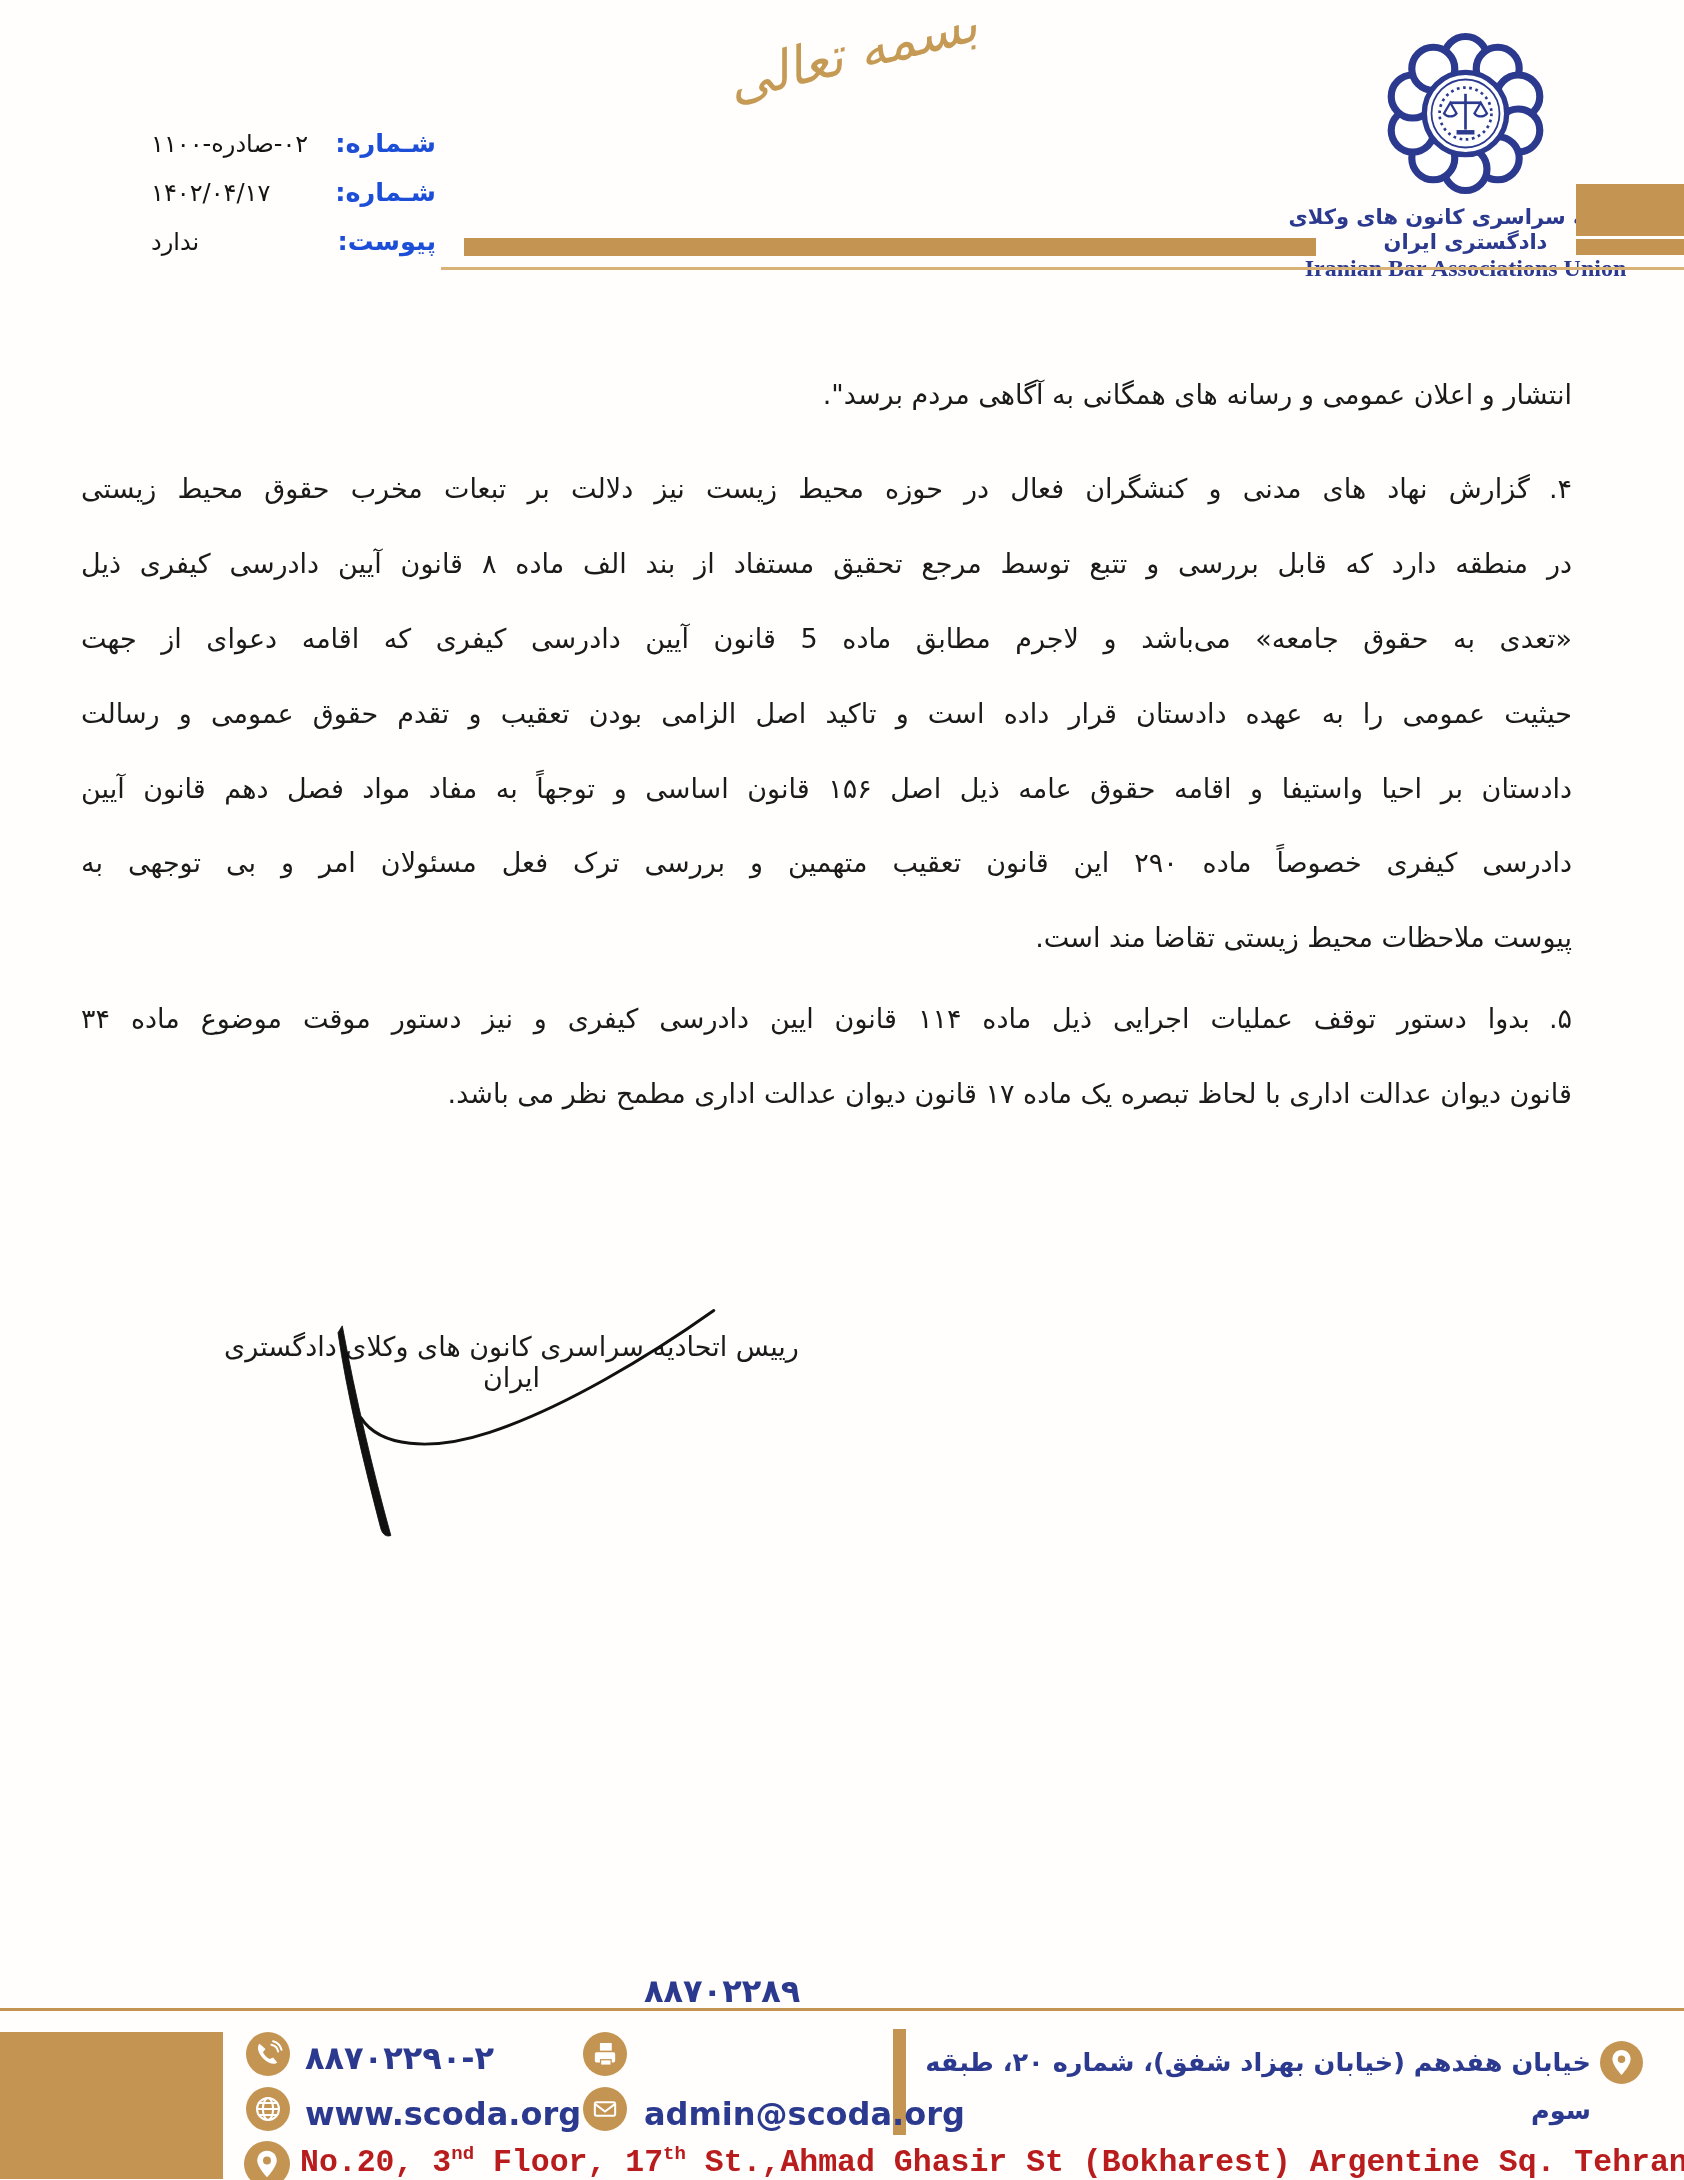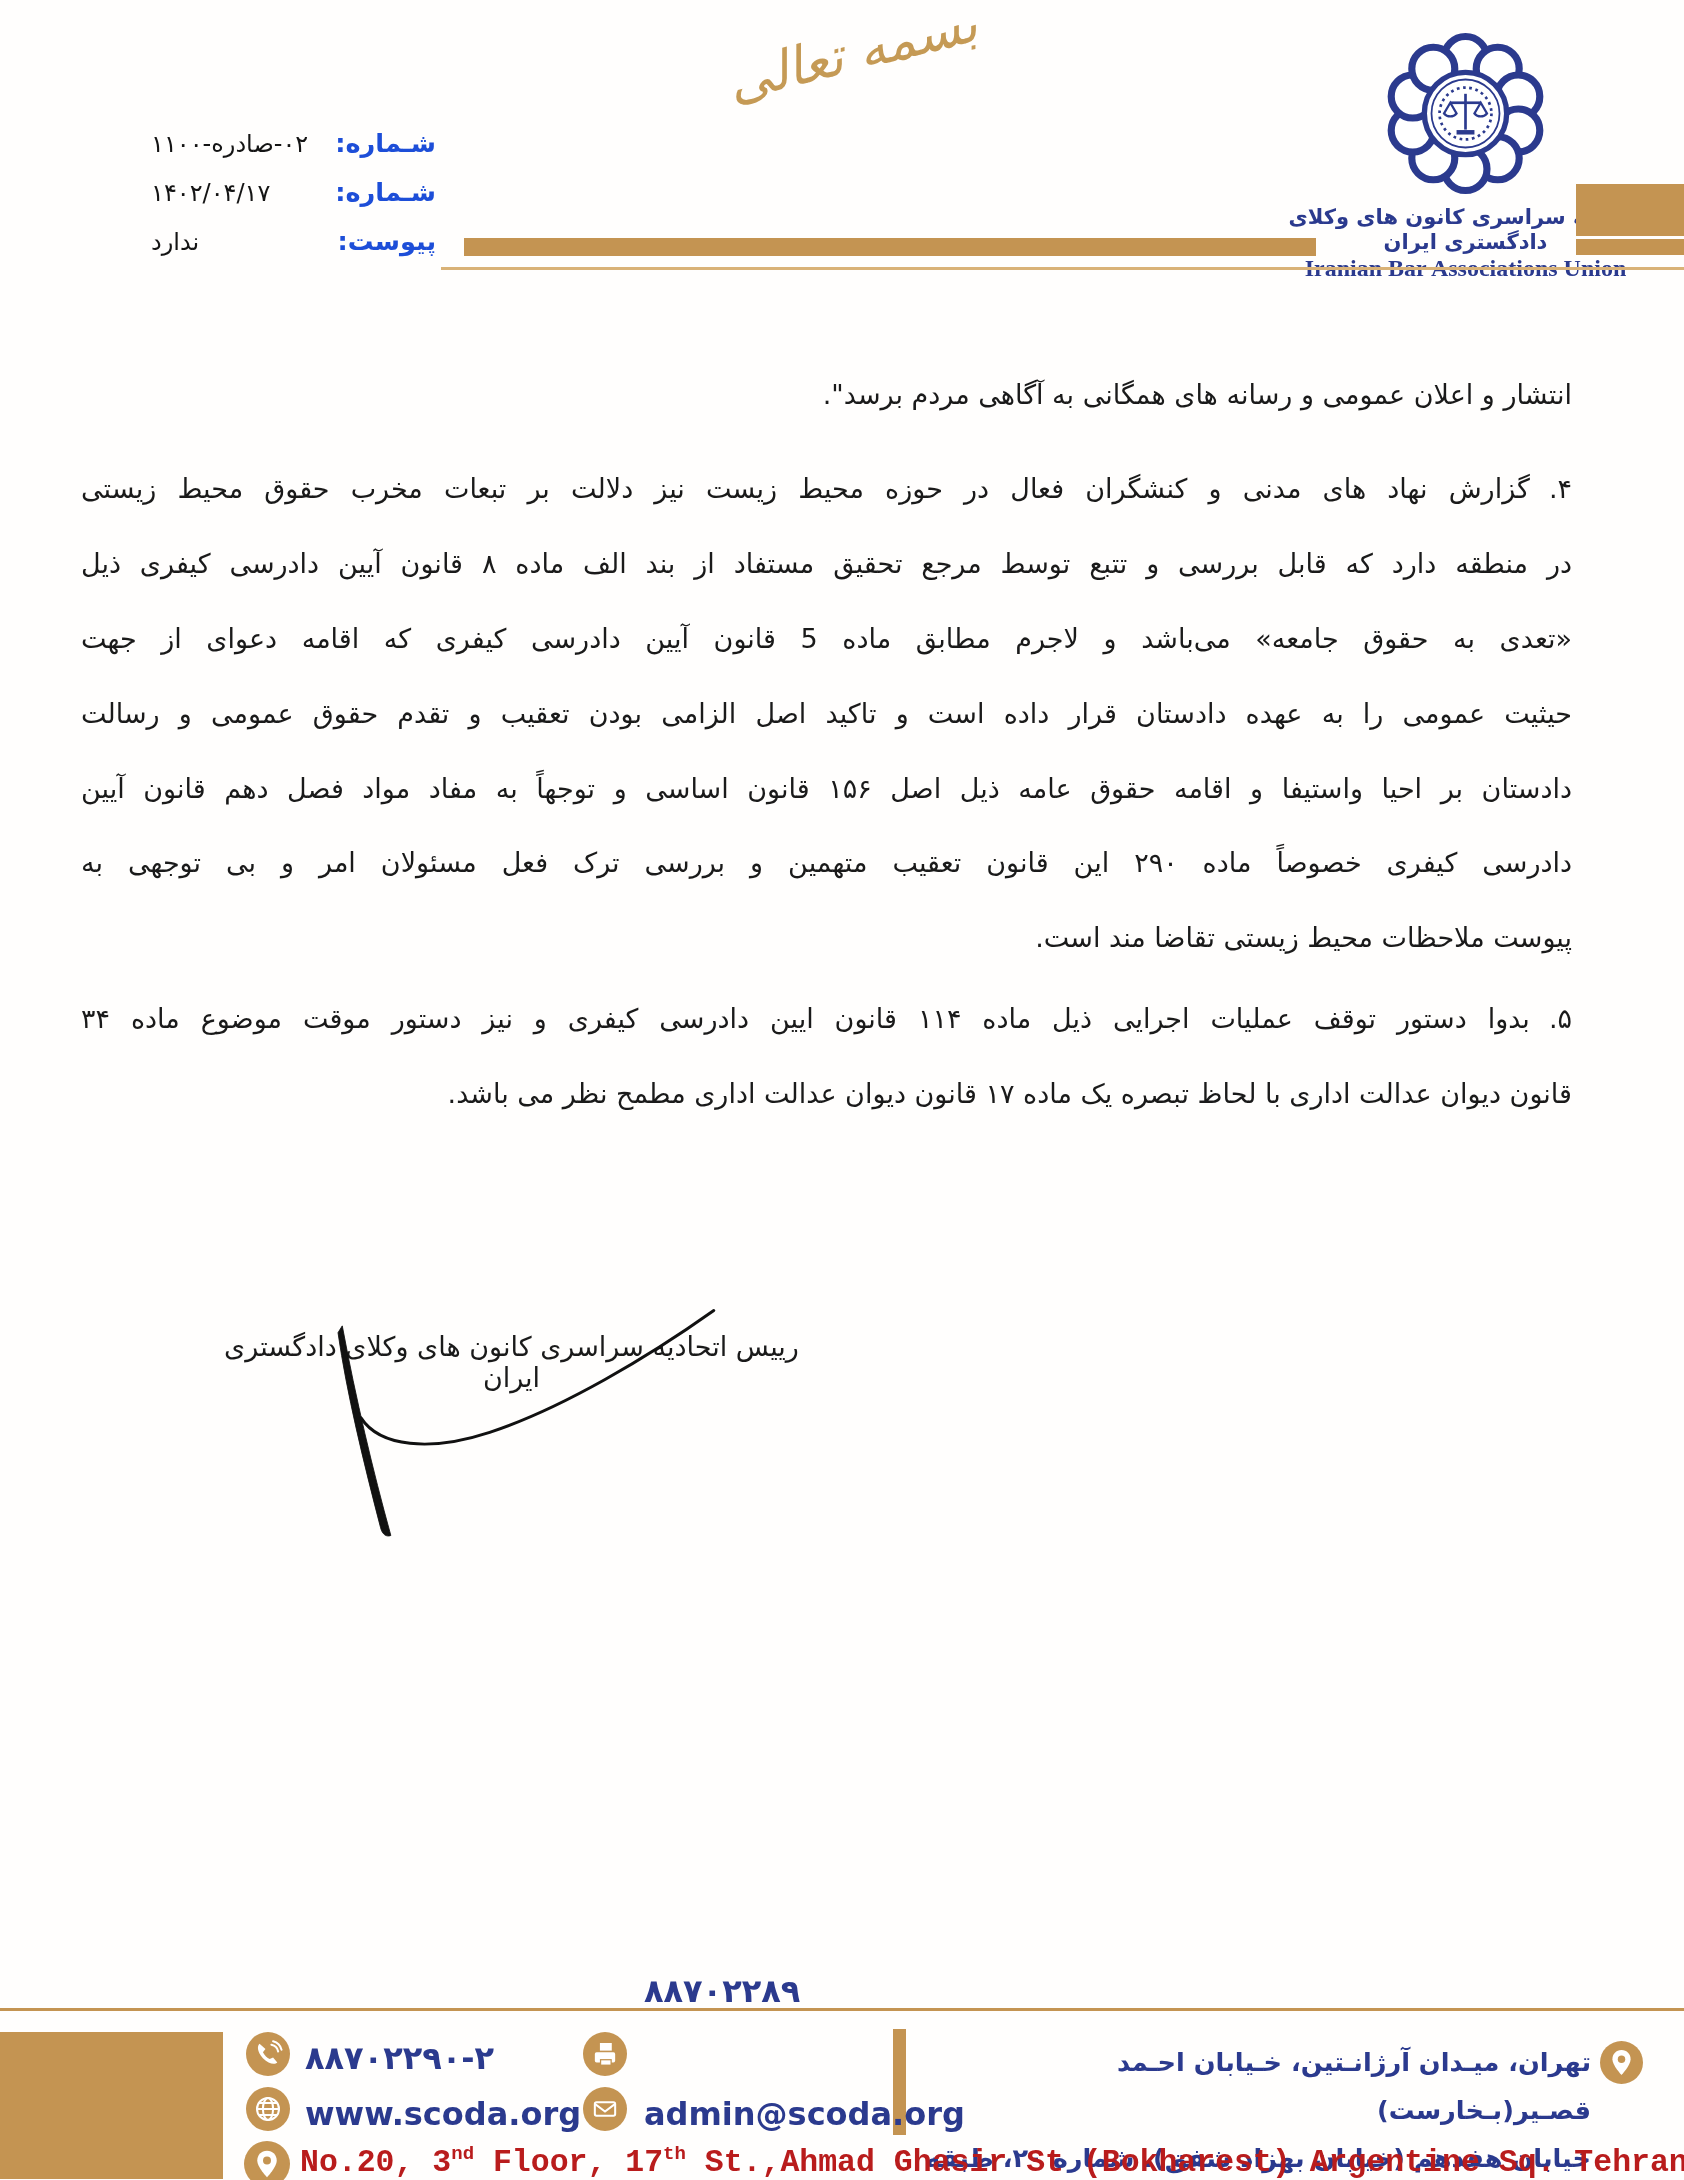--- a/index.html
+++ b/index.html
@@ -171,21 +171,20 @@
     <path d="M14 20 l12 9 l12 -9" fill="none" stroke="#fff" stroke-width="2.4"></path>
   </svg>
   <div class="ftext" style="left:644px;top:2095px;">admin@scoda.org</div>
 
   <svg class="ficon" style="left:1600px;top:2041px;width:43px;height:43px;" viewBox="0 0 52 52">
     <circle cx="26" cy="26" r="26" fill="#c49452"></circle>
     <path d="M26 11 c-6.5 0 -11 4.8 -11 11 c0 7.5 11 19 11 19 s11 -11.5 11 -19 c0 -6.2 -4.5 -11 -11 -11 z" fill="#fff"></path>
     <circle cx="26" cy="22" r="4.5" fill="#c49452"></circle>
   </svg>
   <div class="fa-addr">
-    <div>تهران، میـدان آرژانـتین، خـیابان احـمد قصـیر(بـخارست)</div>
     <div>خیابان هفدهم (خیابان بهزاد شفق)، شماره ۲۰، طبقه سوم</div>
   </div>
 
   <svg class="ficon" style="left:244px;top:2141px;width:46px;height:46px;" viewBox="0 0 52 52">
     <circle cx="26" cy="26" r="26" fill="#c49452"></circle>
     <path d="M26 11 c-6.5 0 -11 4.8 -11 11 c0 7.5 11 19 11 19 s11 -11.5 11 -19 c0 -6.2 -4.5 -11 -11 -11 z" fill="#fff"></path>
     <circle cx="26" cy="22" r="4.5" fill="#c49452"></circle>
   </svg>
   <div class="en-addr">
     <span>No.20, 3</span><sup>nd</sup><span> Floor, 17</span><sup>th</sup><span> St.,Ahmad Ghasir St (Bokharest) Argentine Sq. Tehran 1513833813 Iran</span>

